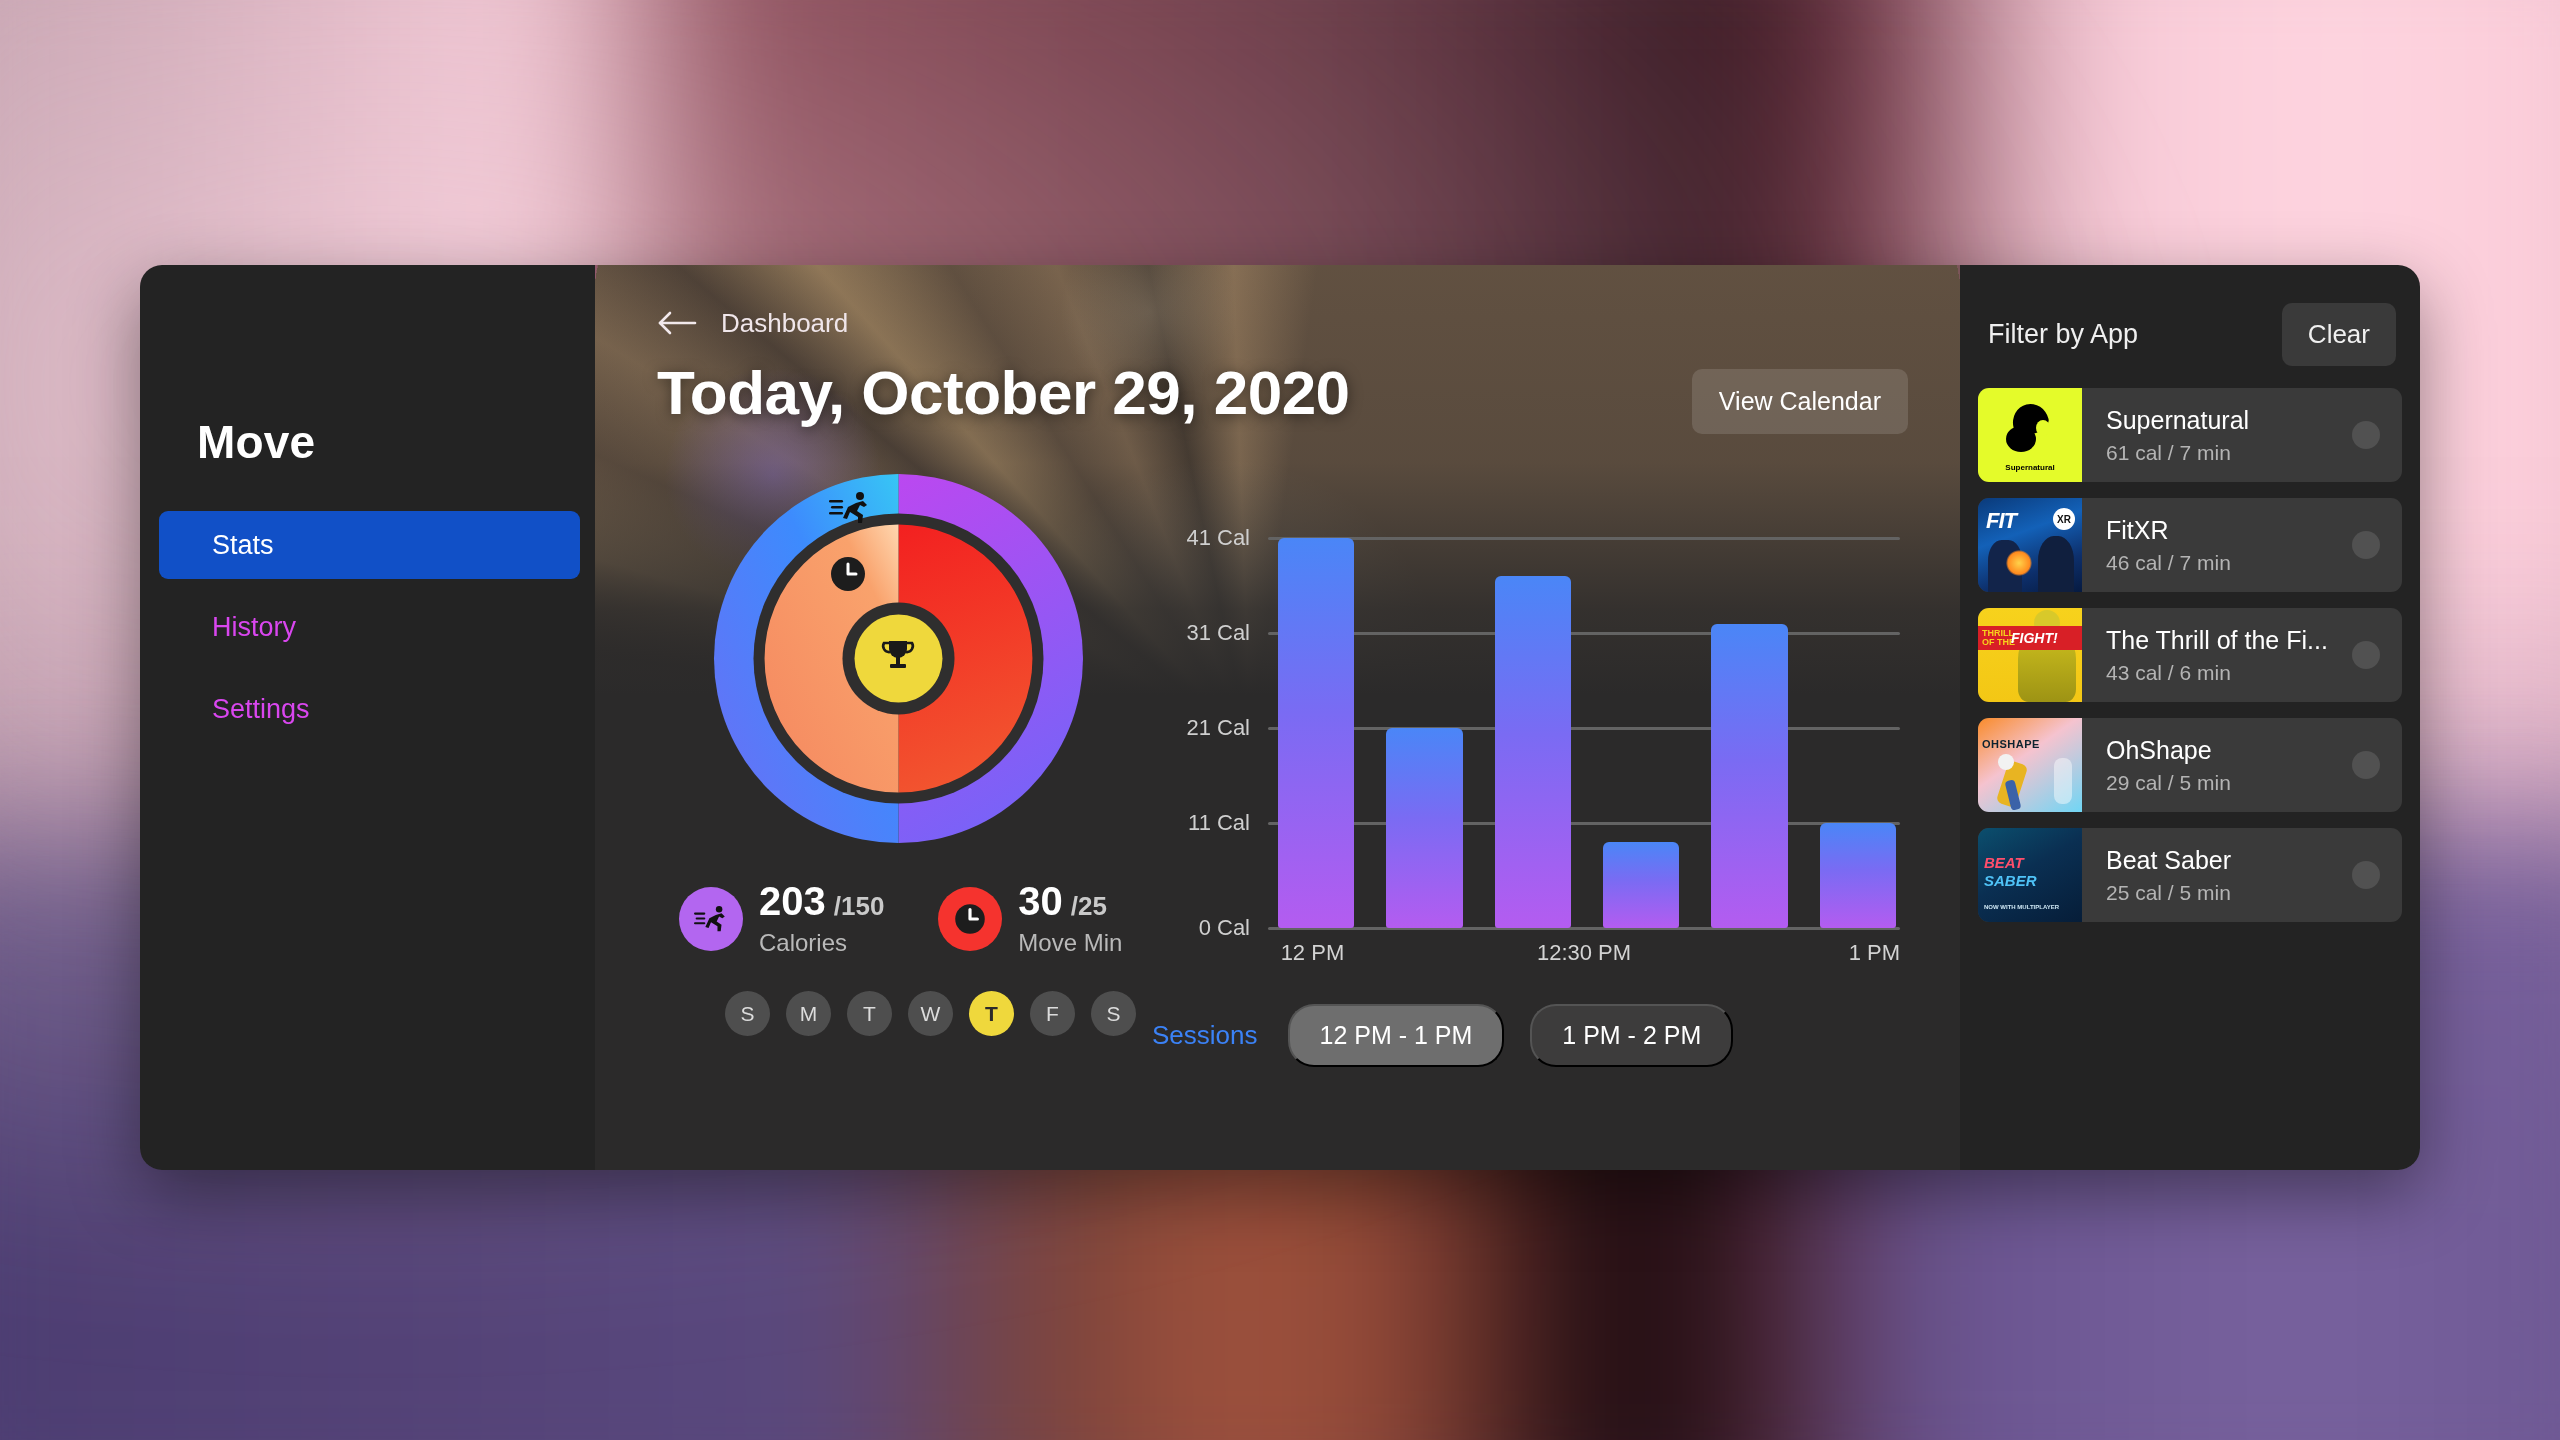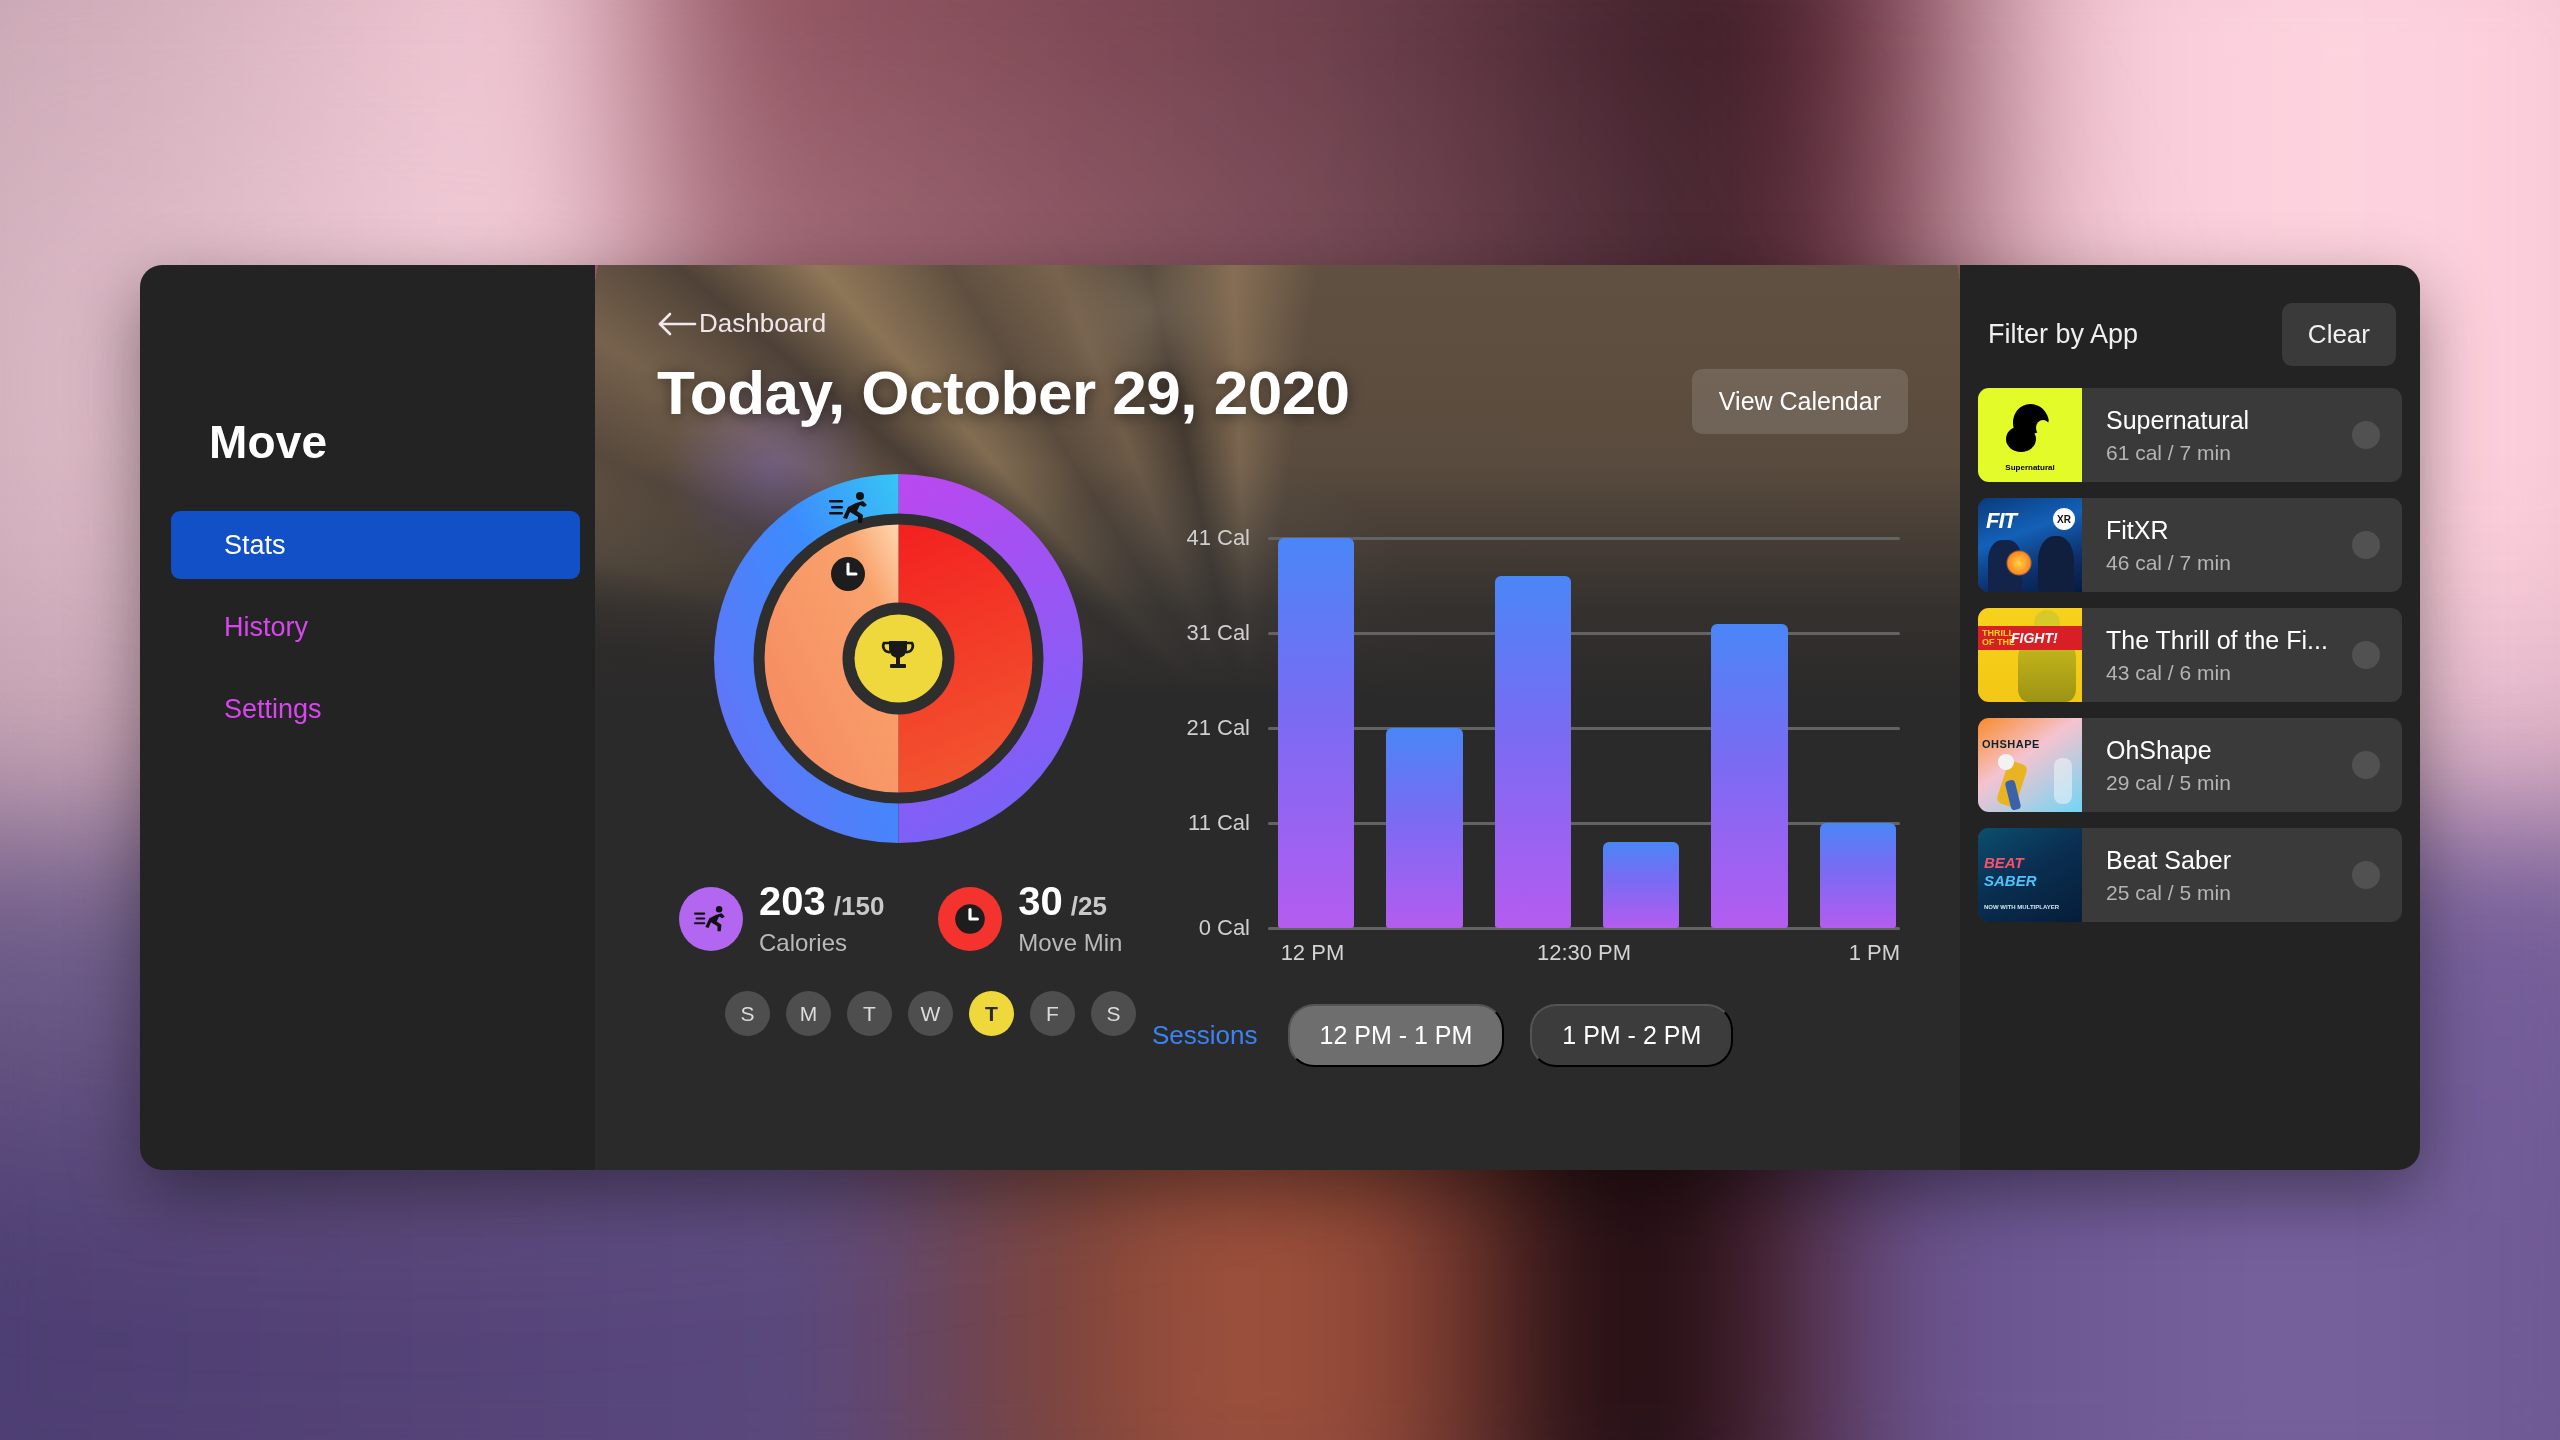--- a/index.html
+++ b/index.html
@@ -51,21 +51,21 @@
     border-radius: 22px;
     overflow: hidden;
     display: flex;
     box-shadow: 0 24px 70px rgba(0,0,0,.42);
   }
 
   
   #sidebar {
     width: 455px; flex: 0 0 455px;
     background: #232323;
-    padding: 150px 0 0 16px;
+    padding: 150px 0 0 4px;
   }
   .brand {
     color: #fff; font-size: 46px; font-weight: bold;
     letter-spacing: .2px;
     padding: 0 50px 0 53px;
     margin-bottom: 42px;
   }
   .nav-item {
     height: 68px; display: flex; align-items: center;
     padding-left: 53px;
@@ -117,21 +117,21 @@
     background: radial-gradient(circle, rgba(255,235,200,.22), rgba(255,235,200,0) 70%);
   }
   #center-bg .fade {
     position: absolute; inset: 0;
     background: linear-gradient(180deg, rgba(43,42,42,.18) 0%, rgba(43,42,42,.30) 46%, rgba(43,42,42,.86) 80%, #2b2a2a 100%);
   }
 
   #center-content { position: relative; }
 
   .topbar {
-    display: flex; align-items: flex-end; 
+    display: flex; align-items: flex-start; gap: 22px;
     padding: 43px 0 0 62px;
   }
   .back-arrow { width: 42px; height: 30px; position: relative; }
   .back-arrow svg { display: block; }
   .crumb { color: #f0e6ea; font-size: 26px; }
 
   .title-row {
     display: flex; align-items: flex-start; justify-content: space-between;
     padding: 18px 52px 0 62px;
   }

